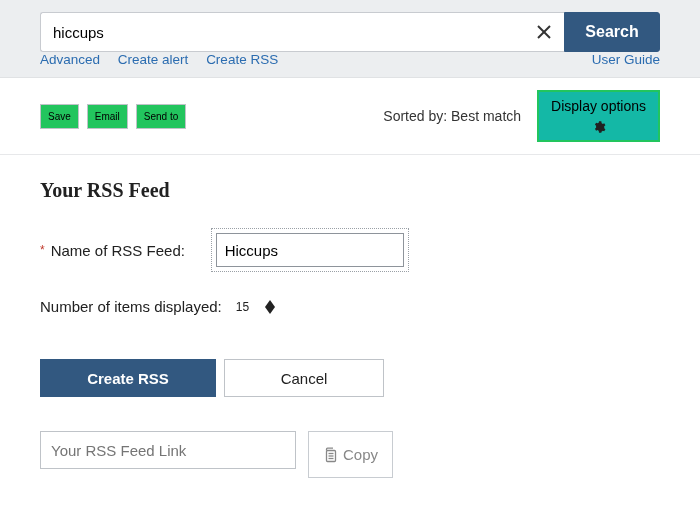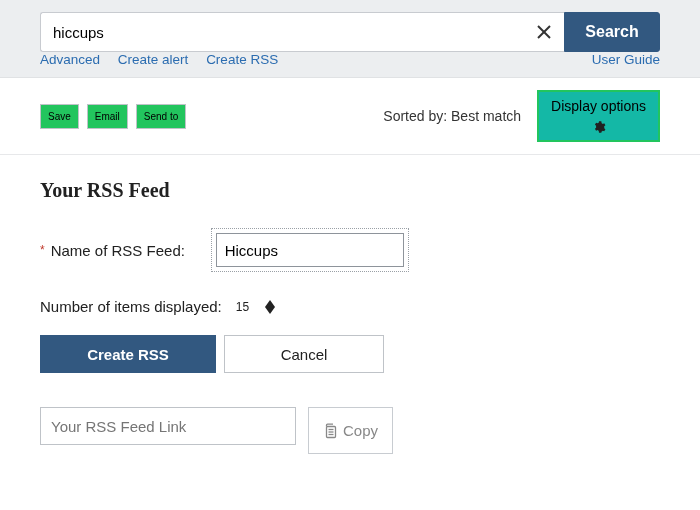--- a/index.html
+++ b/index.html
@@ -138,21 +138,21 @@
     width: 188px;
     height: 34px;
     border: 1px solid #8e949b;
     padding: 0 8px;
     font-size: 15px;
     outline: none;
   }
   .num-row {
     display: flex;
     align-items: center;
-    margin-bottom: 20px;
+    margin-bottom: 44px;
   }
   .num-label { font-size: 15px; margin-right: 14px; }
   .num-value { font-size: 12px; margin-right: 16px; text-align: center; }
   .spinner {
     display: inline-flex;
     flex-direction: column;
     line-height: 0;
   }
   .spinner svg { width: 10px; height: 7px; fill: #222; display: block; }
 

